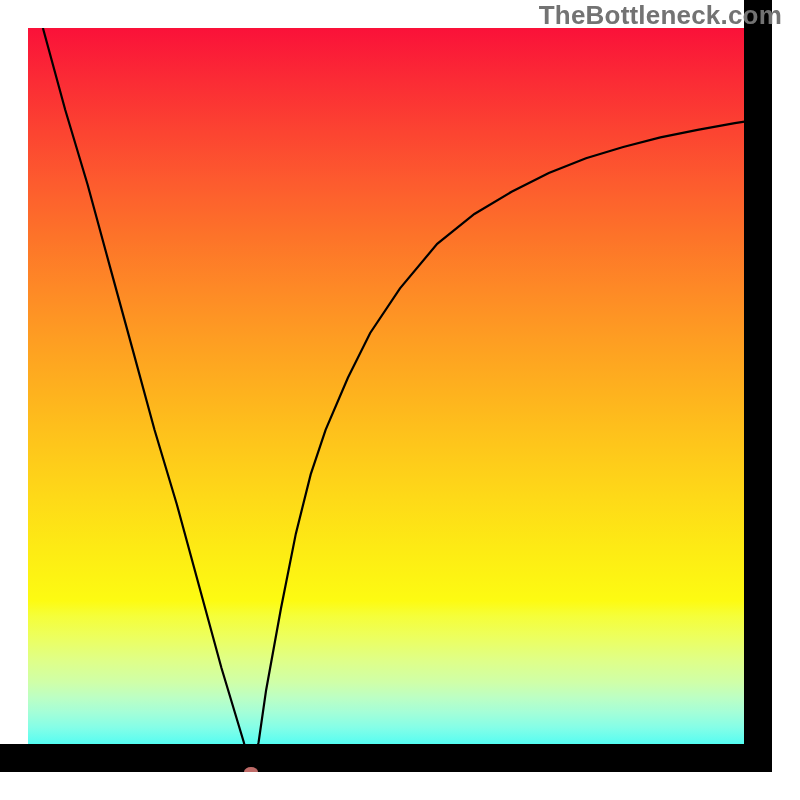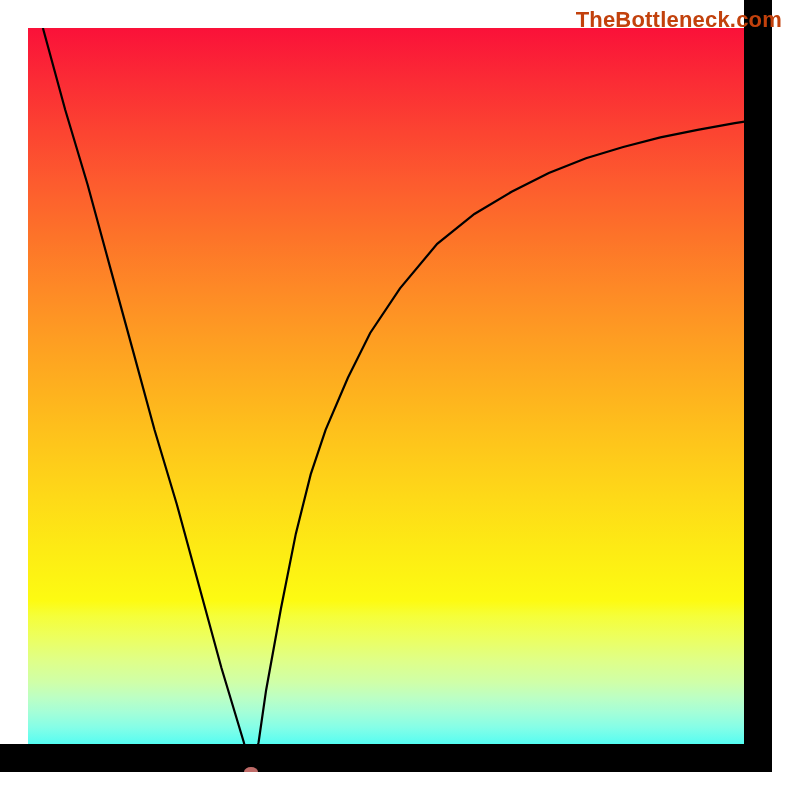--- a/index.html
+++ b/index.html
@@ -14,27 +14,26 @@
   .frame {
     position: relative;
     width: 800px;
     height: 800px;
     box-sizing: border-box;
   }
   .watermark {
     position: absolute;
     top: 0;
     right: 18px;
-    font-size: 22px;
+    font-size: 26px;
     font-weight: 600;
-    color: #c2410c;
+    color: #737373;
     letter-spacing: 0.2px;
     z-index: 10;
     pointer-events: none;
-    margin-top: 7px;
   }
   .plot-area {
     position: absolute;
     left: 28px;
     top: 28px;
     width: 744px;
     height: 744px;
     box-sizing: border-box;
     overflow: hidden;
   }

